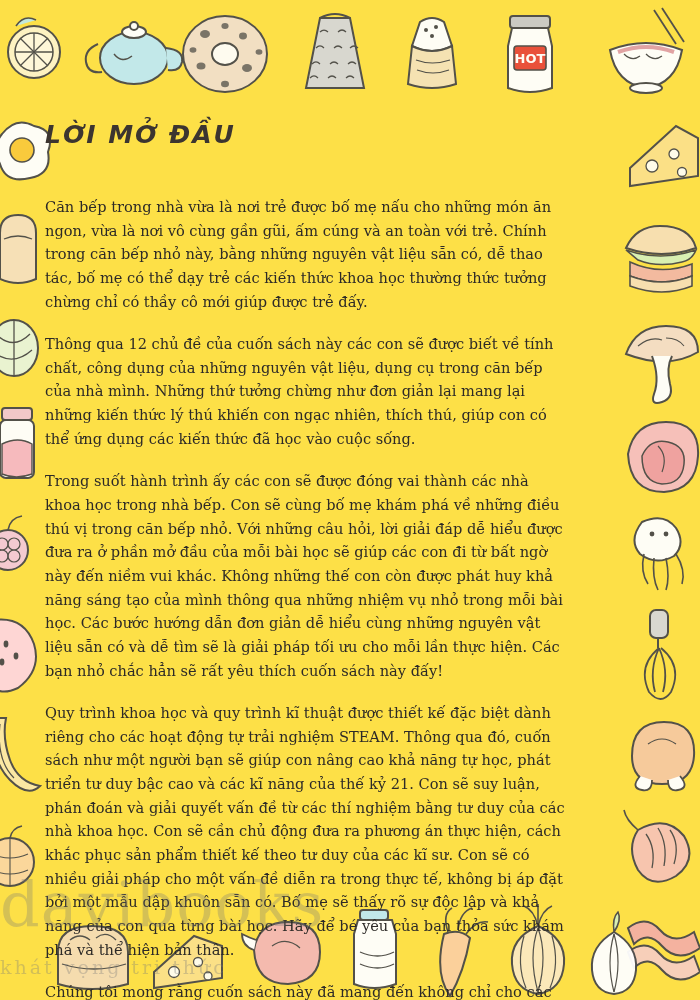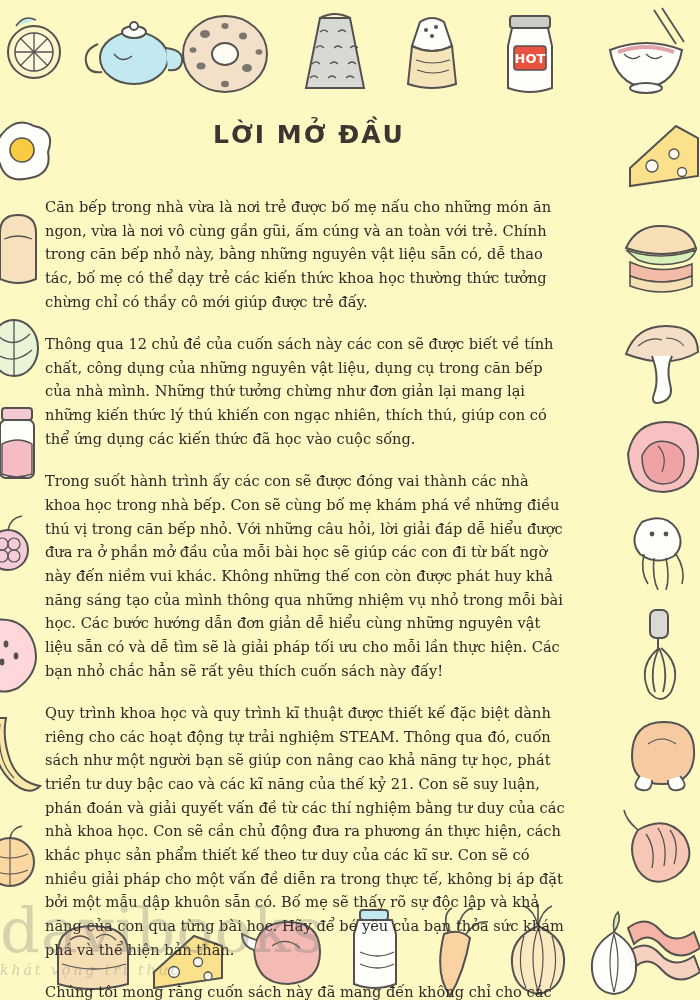--- a/index.html
+++ b/index.html
@@ -11,21 +11,21 @@
     height: 1000px;
     background: #ffffff;
     font-family: "DejaVu Sans", sans-serif;
     overflow: hidden;
     position: relative;
   }
   .page {
     position: relative;
     width: 700px;
     height: 1000px;
-    background: #fef9c3;
+    background: #fde047;
     overflow: hidden;
   }
 
   
   .doodle-layer {
     position: absolute;
     inset: 0;
     pointer-events: none;
   }
   .doodle {
@@ -34,27 +34,28 @@
   }
 
   
   .content {
     position: absolute;
     left: 45px;
     top: 120px;
     width: 528px;
   }
   .doc-title {
-    text-align: center;
+    text-align: left;
     font-family: "DejaVu Sans", sans-serif;
     font-weight: bold;
     font-size: 25px;
     letter-spacing: 2px;
     color: #3c3530;
     margin: 0 0 46px 0;
+    font-style: italic;
   }
   .para {
     font-family: "DejaVu Serif", serif;
     font-size: 14.6px;
     line-height: 1.62;
     color: #2d2a27;
     text-align: left;
     margin: 0 8px 19px 0;
   }
   .para:last-child {
@@ -72,25 +73,24 @@
   }
   .wm-main {
     font-family: "DejaVu Serif", serif;
     font-size: 62px;
     color: rgba(120, 120, 120, 0.30);
     letter-spacing: 1px;
     line-height: 1;
   }
   .wm-sub {
     font-family: "DejaVu Serif", serif;
-    font-size: 14px;
+    font-size: 19px;
     color: rgba(120, 120, 120, 0.33);
     letter-spacing: 3px;
-    margin-top: 0;
-    font-style: italic;
+    margin-top: 20px;
   }
 </style>
 </head>
 <body>
 
 <div class="page">
 
   <div class="doodle-layer">
 
     <svg class="doodle" style="left:2px;  top:8px;" width="72" height="88" viewBox="0 0 72 88">

